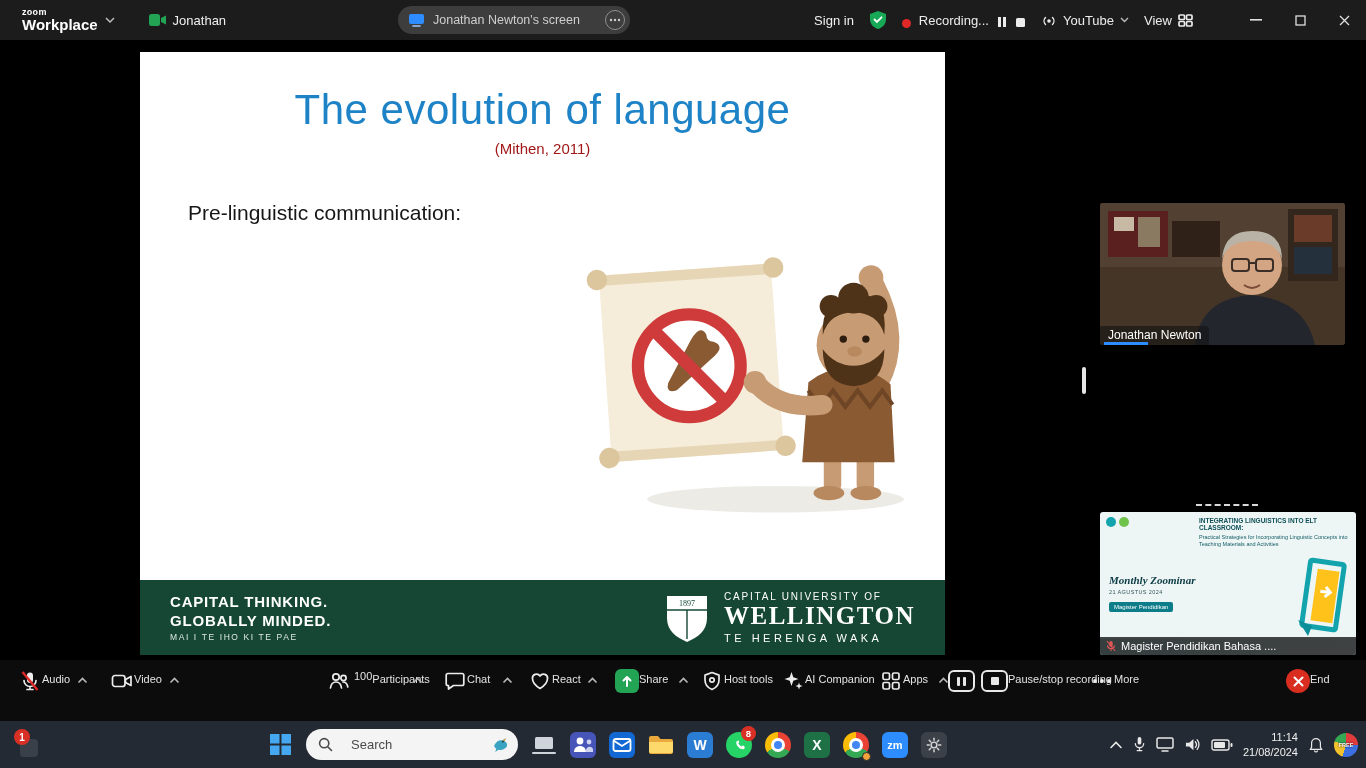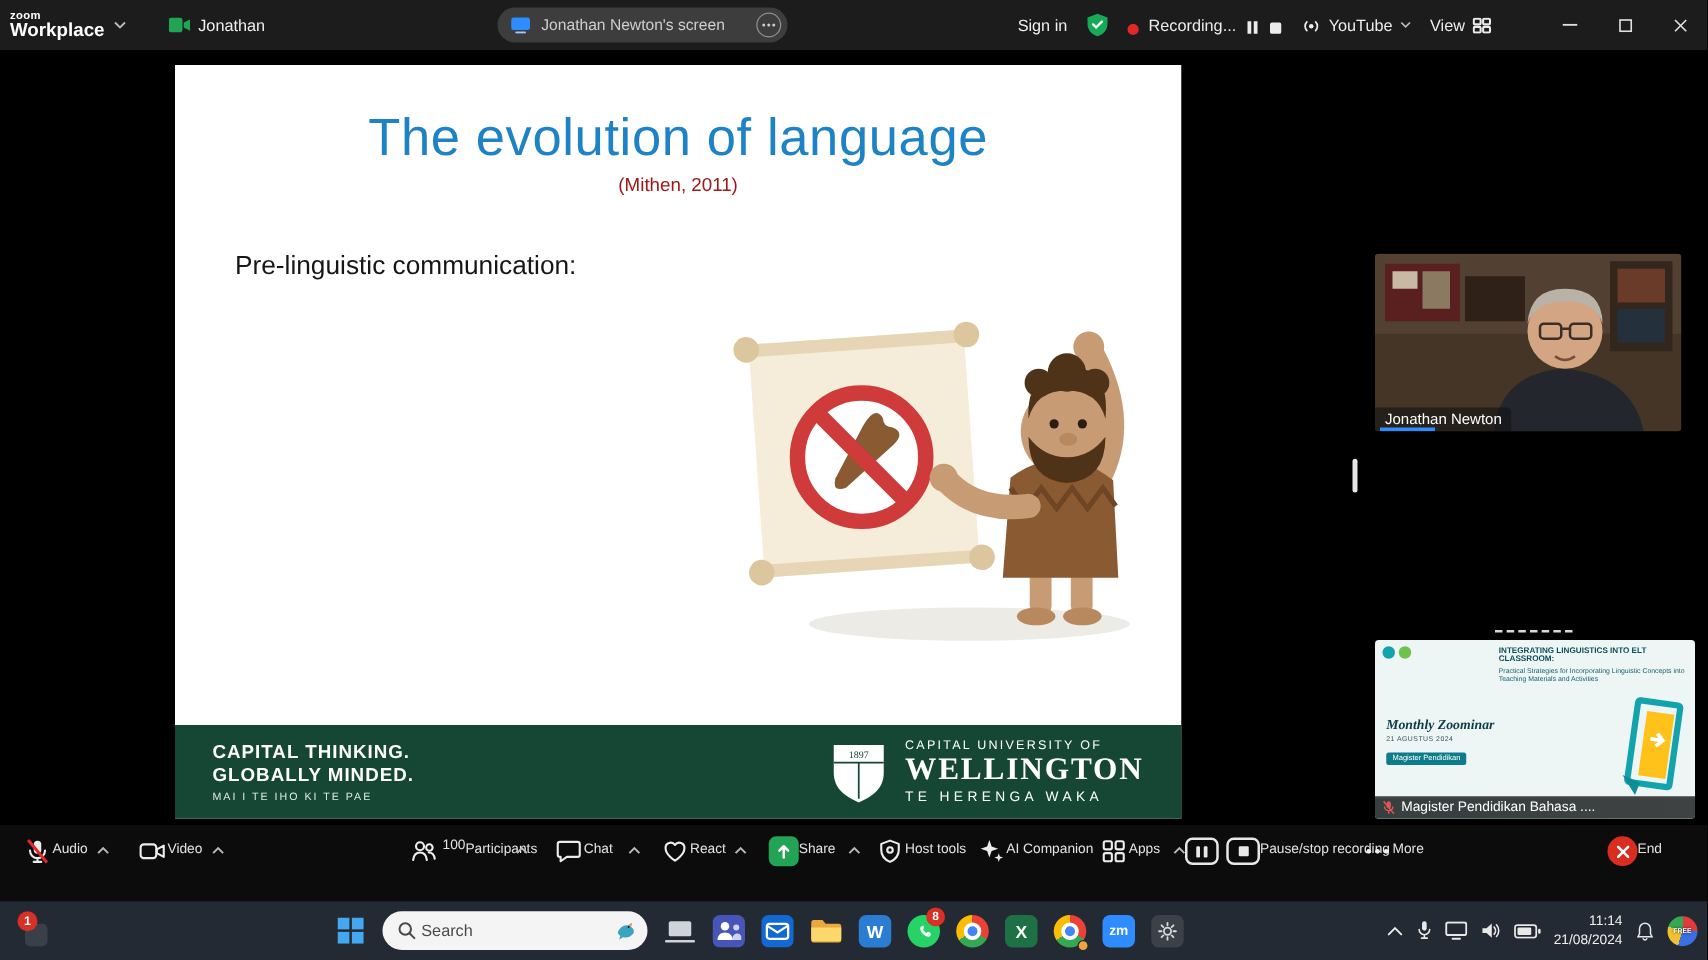--- a/index.html
+++ b/index.html
@@ -1,21 +1,21 @@
 <!DOCTYPE html>
 <html><head>
 <meta charset="utf-8">
 <style>
   *{margin:0;padding:0;box-sizing:border-box}
   html,body{width:1366px;height:768px;overflow:hidden;background:#000;font-family:"Liberation Sans",sans-serif}
   .stage{position:relative;width:1366px;height:768px;background:#000}
 
   
   .topbar{position:absolute;left:0;top:0;width:1366px;height:40px;background:#1c1c1c;display:flex;align-items:center;color:#ececec;font-size:13px}
-  .brand{display:flex;align-items:center;gap:7px;padding-left:8px;cursor:default}
+  .brand{display:flex;align-items:center;gap:7px;padding-left:22px;cursor:default}
   .brand-text{line-height:1}
   .brand-zoom{display:block;font-size:9px;font-weight:bold;color:#fff;letter-spacing:.3px}
   .brand-work{font-size:15px;font-weight:bold;color:#fff}
   .meeting-tab{display:flex;align-items:center;gap:7px;margin-left:34px;font-size:13px;color:#f0f0f0}
   .share-pill{position:absolute;left:398px;top:6px;width:232px;height:28px;border-radius:14px;background:#3d3d3d;display:flex;align-items:center;gap:8px;padding:0 5px 0 10px}
   .pill-text{flex:1;font-size:12.5px;color:#cfcfcf;white-space:nowrap;overflow:hidden}
   .pill-more{width:20px;height:20px;border:1px solid #8f8f8f;border-radius:50%;display:flex;align-items:center;justify-content:center}
   .topbar-right{margin-left:auto;display:flex;align-items:center;gap:15px}
   .signin{font-size:13px;color:#f0f0f0}
   .rec-group{display:flex;align-items:flex-end;gap:8px}
@@ -77,21 +77,21 @@
   .pbar{width:3px;height:9px;background:#e8e8e8;border-radius:1px}
   .psq{width:8px;height:8px;background:#e8e8e8;border-radius:1px}
 
   
   .taskbar{position:absolute;left:0;top:721px;width:1366px;height:47px;background:#242a33}
   .tb-notif{position:absolute;left:14px;top:8px;width:26px;height:30px}
   .notif-base{position:absolute;left:6px;top:10px;width:18px;height:18px;border-radius:4px;background:#3a4049}
   .notif-badge{position:absolute;left:0;top:0;width:16px;height:16px;border-radius:50%;background:#d93025;color:#fff;font-size:10px;font-weight:bold;display:flex;align-items:center;justify-content:center}
   .tb-center{position:absolute;left:262px;top:0;height:47px;display:flex;align-items:center;gap:3px}
   .tb-btn{width:36px;height:40px;border-radius:6px;display:flex;align-items:center;justify-content:center;position:relative}
-  .search-pill{width:212px;height:31px;border-radius:16px;background:#f4f4f4;display:flex;align-items:center;gap:4px;padding:0 8px 1px 12px;margin:0 5px}
+  .search-pill{width:212px;height:31px;border-radius:16px;background:#f4f4f4;display:flex;align-items:center;gap:18px;padding:0 8px 1px 12px;margin:0 5px}
   .search-text{flex:1;font-size:13px;color:#4a4a4a}
   .sq{width:26px;height:26px;border-radius:6px;display:flex;align-items:center;justify-content:center;color:#fff;font-weight:bold;font-size:14px}
   .sq.word{background:#2b7cd3}
   .sq.excel{background:#1e7145}
   .sq.zoomapp{background:#2d8cff;font-size:11px}
   .sq.settings{background:#3c4048}
   .chrome{width:26px;height:26px;border-radius:50%;background:conic-gradient(#ea4335 0 33%,#34a853 33% 66%,#fbbc05 66% 100%);position:relative}
   .chrome::before{content:"";position:absolute;inset:6px;border-radius:50%;background:#fff}
   .chrome::after{content:"";position:absolute;inset:9px;border-radius:50%;background:#4285f4}
   .wa{width:26px;height:26px;border-radius:50%;background:#25d366;display:flex;align-items:center;justify-content:center}

